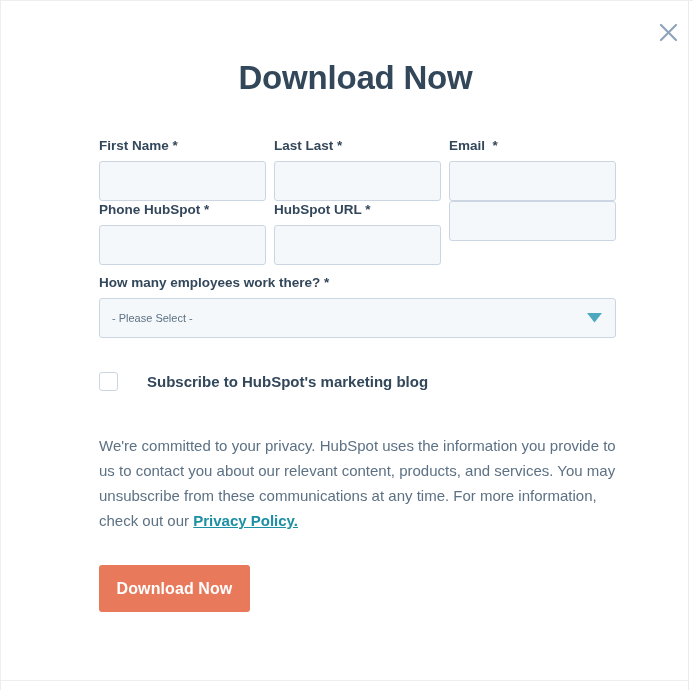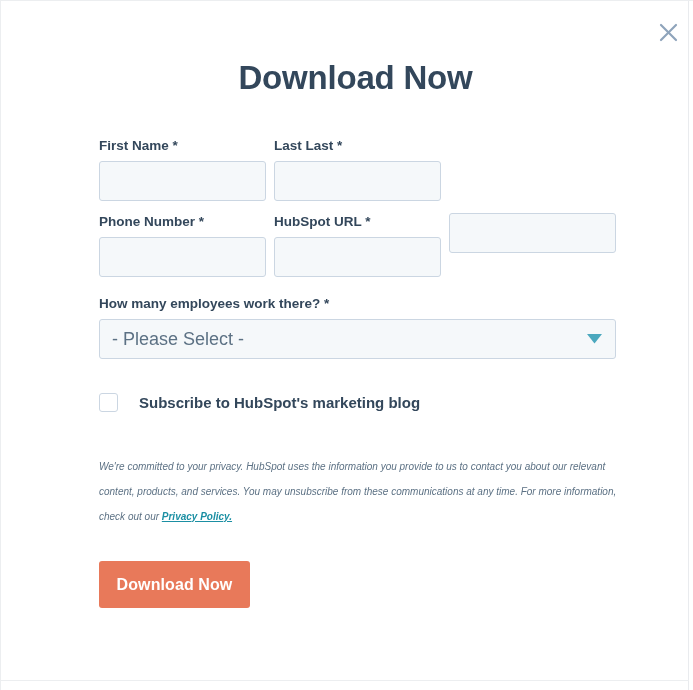--- a/index.html
+++ b/index.html
@@ -82,21 +82,22 @@
 
   .form-area {
     padding: 0 0 0 90px;
     margin-top: 38px;
     width: 517px;
   }
 
   .field-row {
     display: flex;
     gap: 0;
-    margin-bottom: 12px;
+    margin-bottom: 0;
+    justify-content: center;
   }
   .field {
     width: 175px;
     margin-right: 0;
   }
   .field.col-1 { width: 175px; }
   .field.col-2 { width: 175px; }
   .field.col-3 { width: 167px; }
 
   .field-label {
@@ -118,54 +119,55 @@
     border: 1px solid #cbd6e2;
     border-radius: 3px;
     font-family: "Liberation Sans", sans-serif;
     font-size: 14px;
     color: #33475b;
     padding: 0 10px;
     outline: none;
   }
 
   .field-wide {
-    margin-top: 18px;
+    margin-top: 9px;
     margin-bottom: 0;
   }
   .select-wrap {
     position: relative;
     width: 517px;
   }
   .select-box {
     box-sizing: border-box;
     width: 517px;
     height: 40px;
     background: #f5f8fa;
     border: 1px solid #cbd6e2;
     border-radius: 3px;
     display: flex;
     align-items: center;
     padding: 0 12px;
-    font-size: 18px;
+    font-size: 11px;
     color: #5c7184;
     cursor: pointer;
   }
   .select-caret {
     position: absolute;
     right: 14px;
     top: 50%;
     transform: translateY(-50%);
     pointer-events: none;
     line-height: 0;
   }
 
   .checkbox-row {
     display: flex;
     margin-top: 34px;
     cursor: pointer;
+    gap: 8px;
   }
   .checkbox-box {
     box-sizing: border-box;
     width: 19px;
     height: 19px;
     border: 1px solid #cbd6e2;
     border-radius: 3px;
     background: #ffffff;
     flex: 0 0 auto;
   }
@@ -174,25 +176,24 @@
     font-size: 15px;
     font-weight: bold;
     color: #33475b;
     line-height: 19px;
   }
 
   .privacy-text {
     margin: 0;
     margin-top: 42px;
     width: 519px;
-    font-size: 10px;
+    font-size: 15px;
     line-height: 25px;
     color: #5c7184;
     font-weight: normal;
-    font-style: italic;
   }
   .privacy-link {
     color: #1b8fa3;
     font-weight: bold;
     text-decoration: underline;
     cursor: pointer;
   }
 
   .submit-btn {
     display: block;
@@ -236,25 +237,29 @@
 
       <div class="field-row">
         <div class="field col-1">
           <label class="field-label">First Name *</label>
           <input class="text-input" type="text" placeholder="" style="">
         </div>
         <div class="field col-2">
           <label class="field-label">Last Last *</label>
           <input class="text-input" type="text" placeholder="" style="">
         </div>
+        <div class="field col-3">
+          <label class="field-label">Email  *</label>
+          <input class="text-input" type="text" placeholder="" style="">
+        </div>
       </div>
 
       <div class="field-row">
         <div class="field col-1">
-          <label class="field-label">Phone Number *</label>
+          <label class="field-label">Phone HubSpot *</label>
           <input class="text-input" type="text" placeholder="" style="">
         </div>
         <div class="field col-2">
           <label class="field-label">HubSpot URL *</label>
           <input class="text-input" type="text" placeholder="" style="">
         </div>
         <div class="field col-3">
           <input class="text-input" type="text" placeholder="" style="">
         </div>
       </div>

